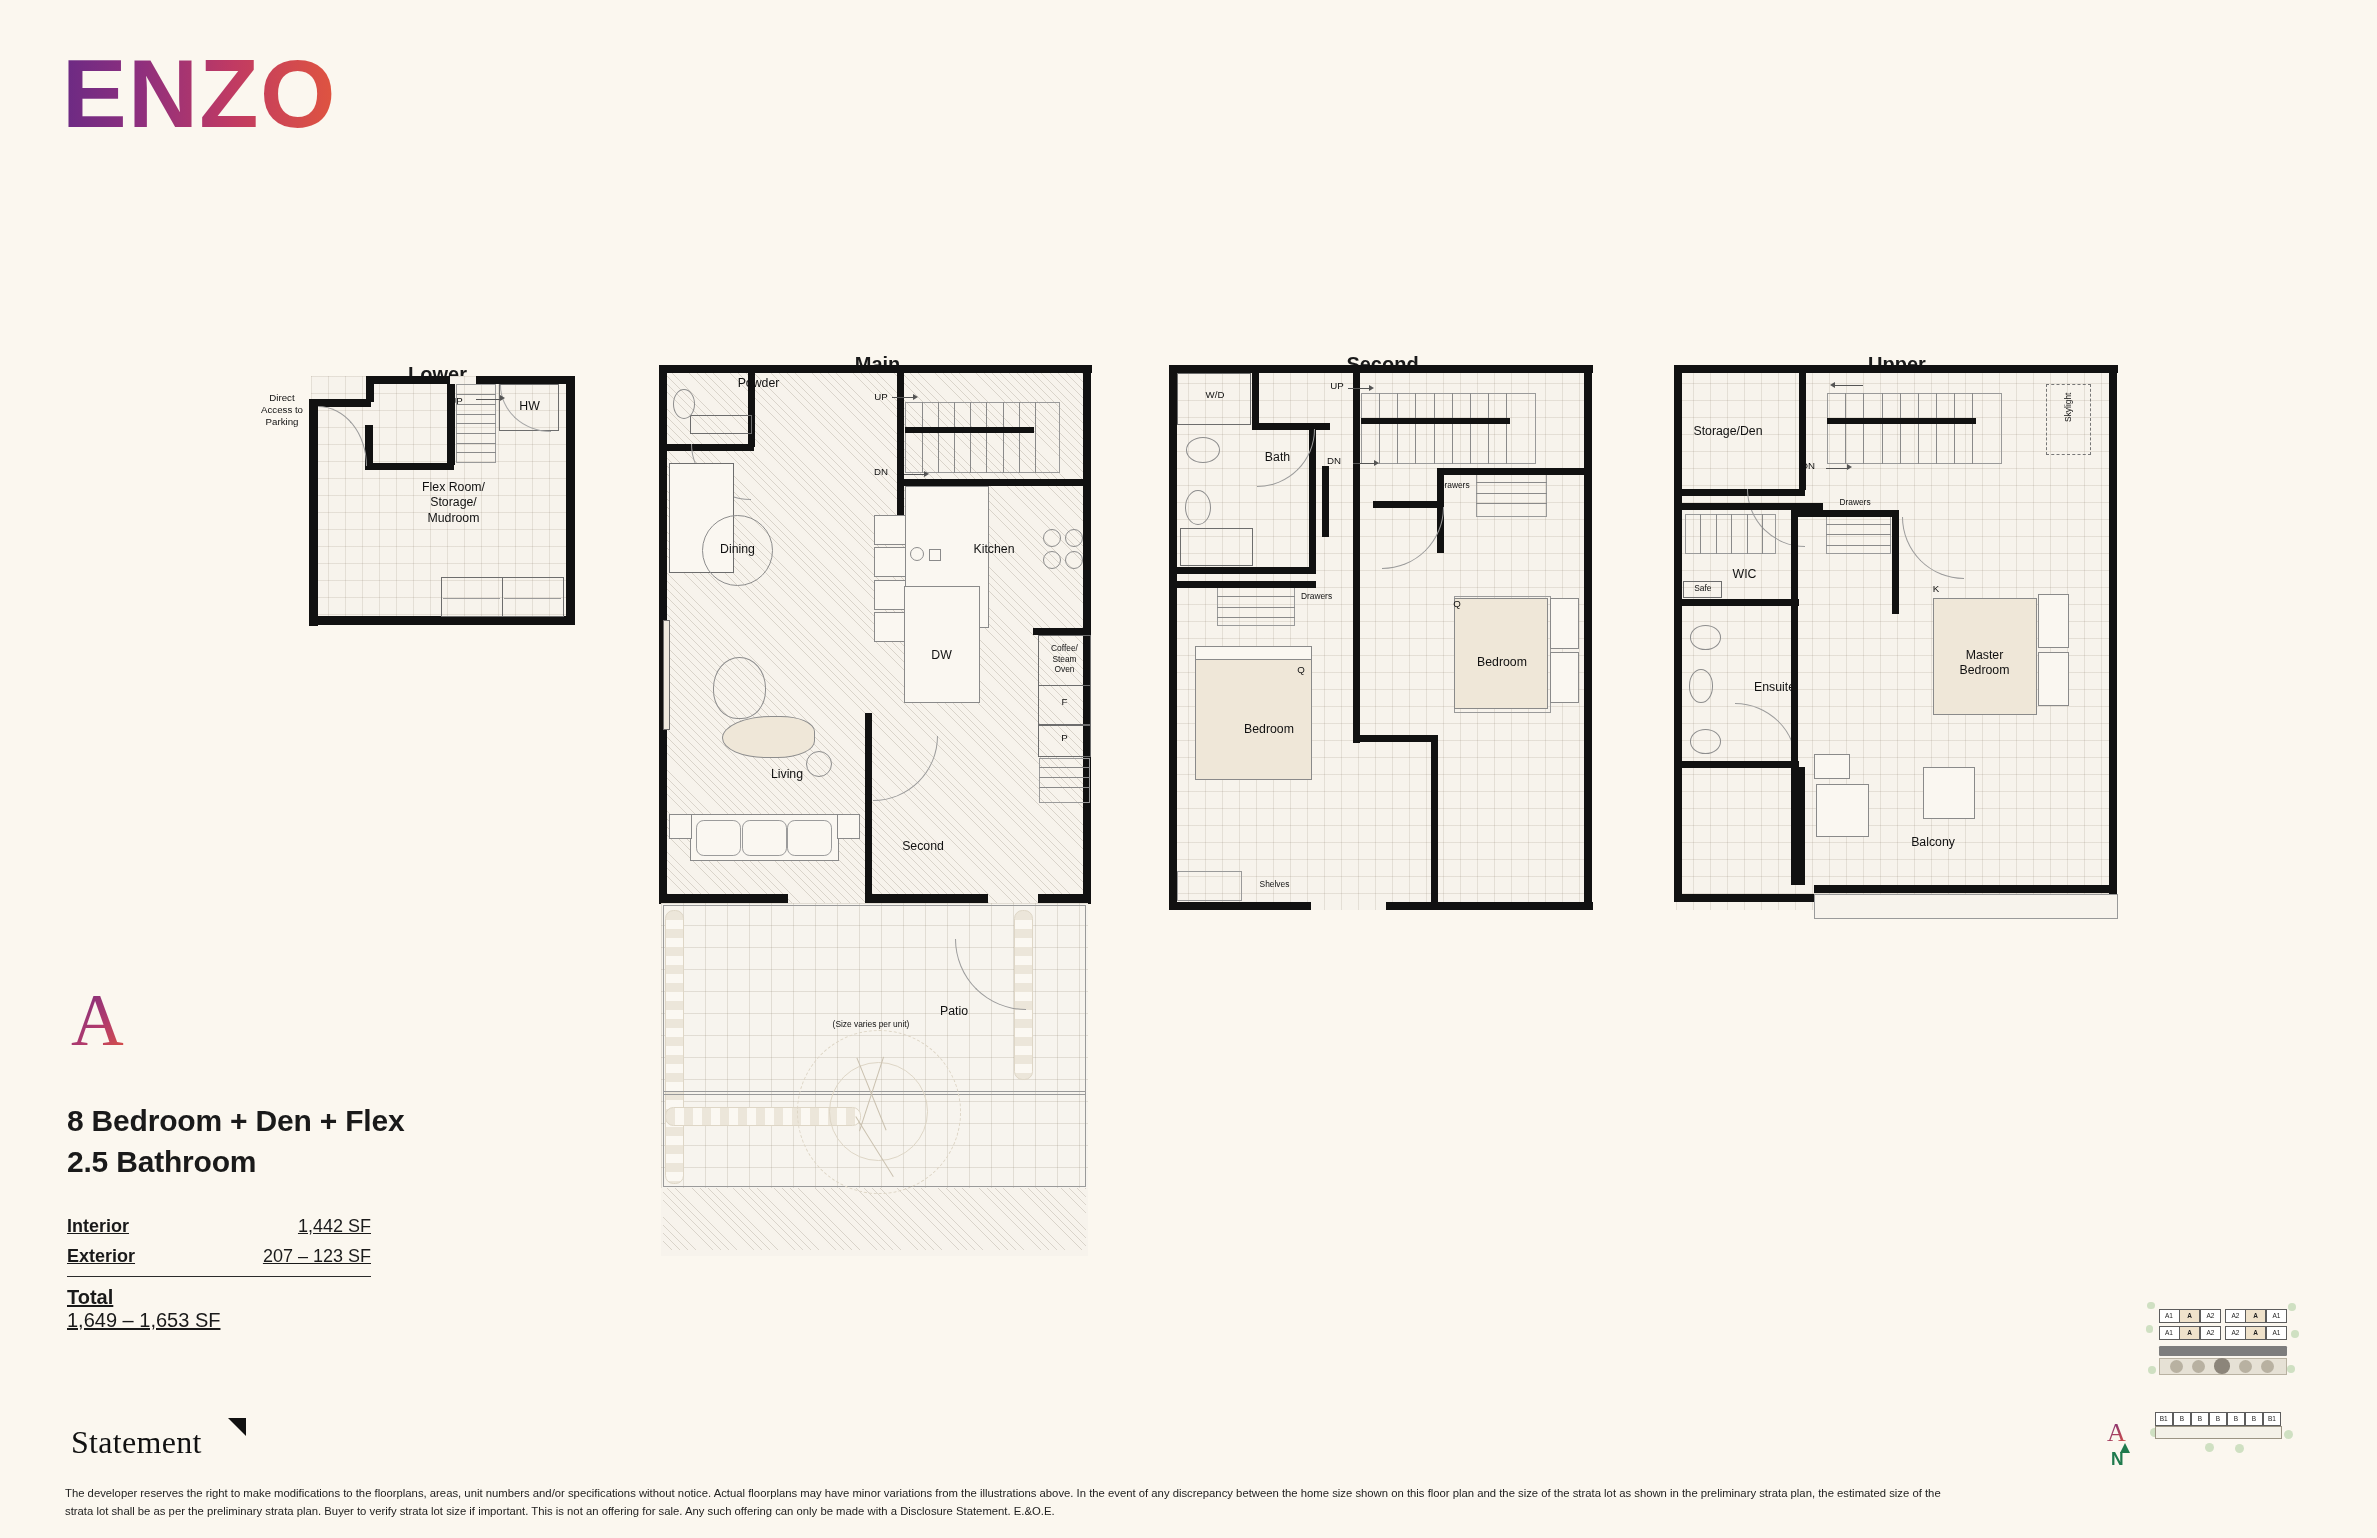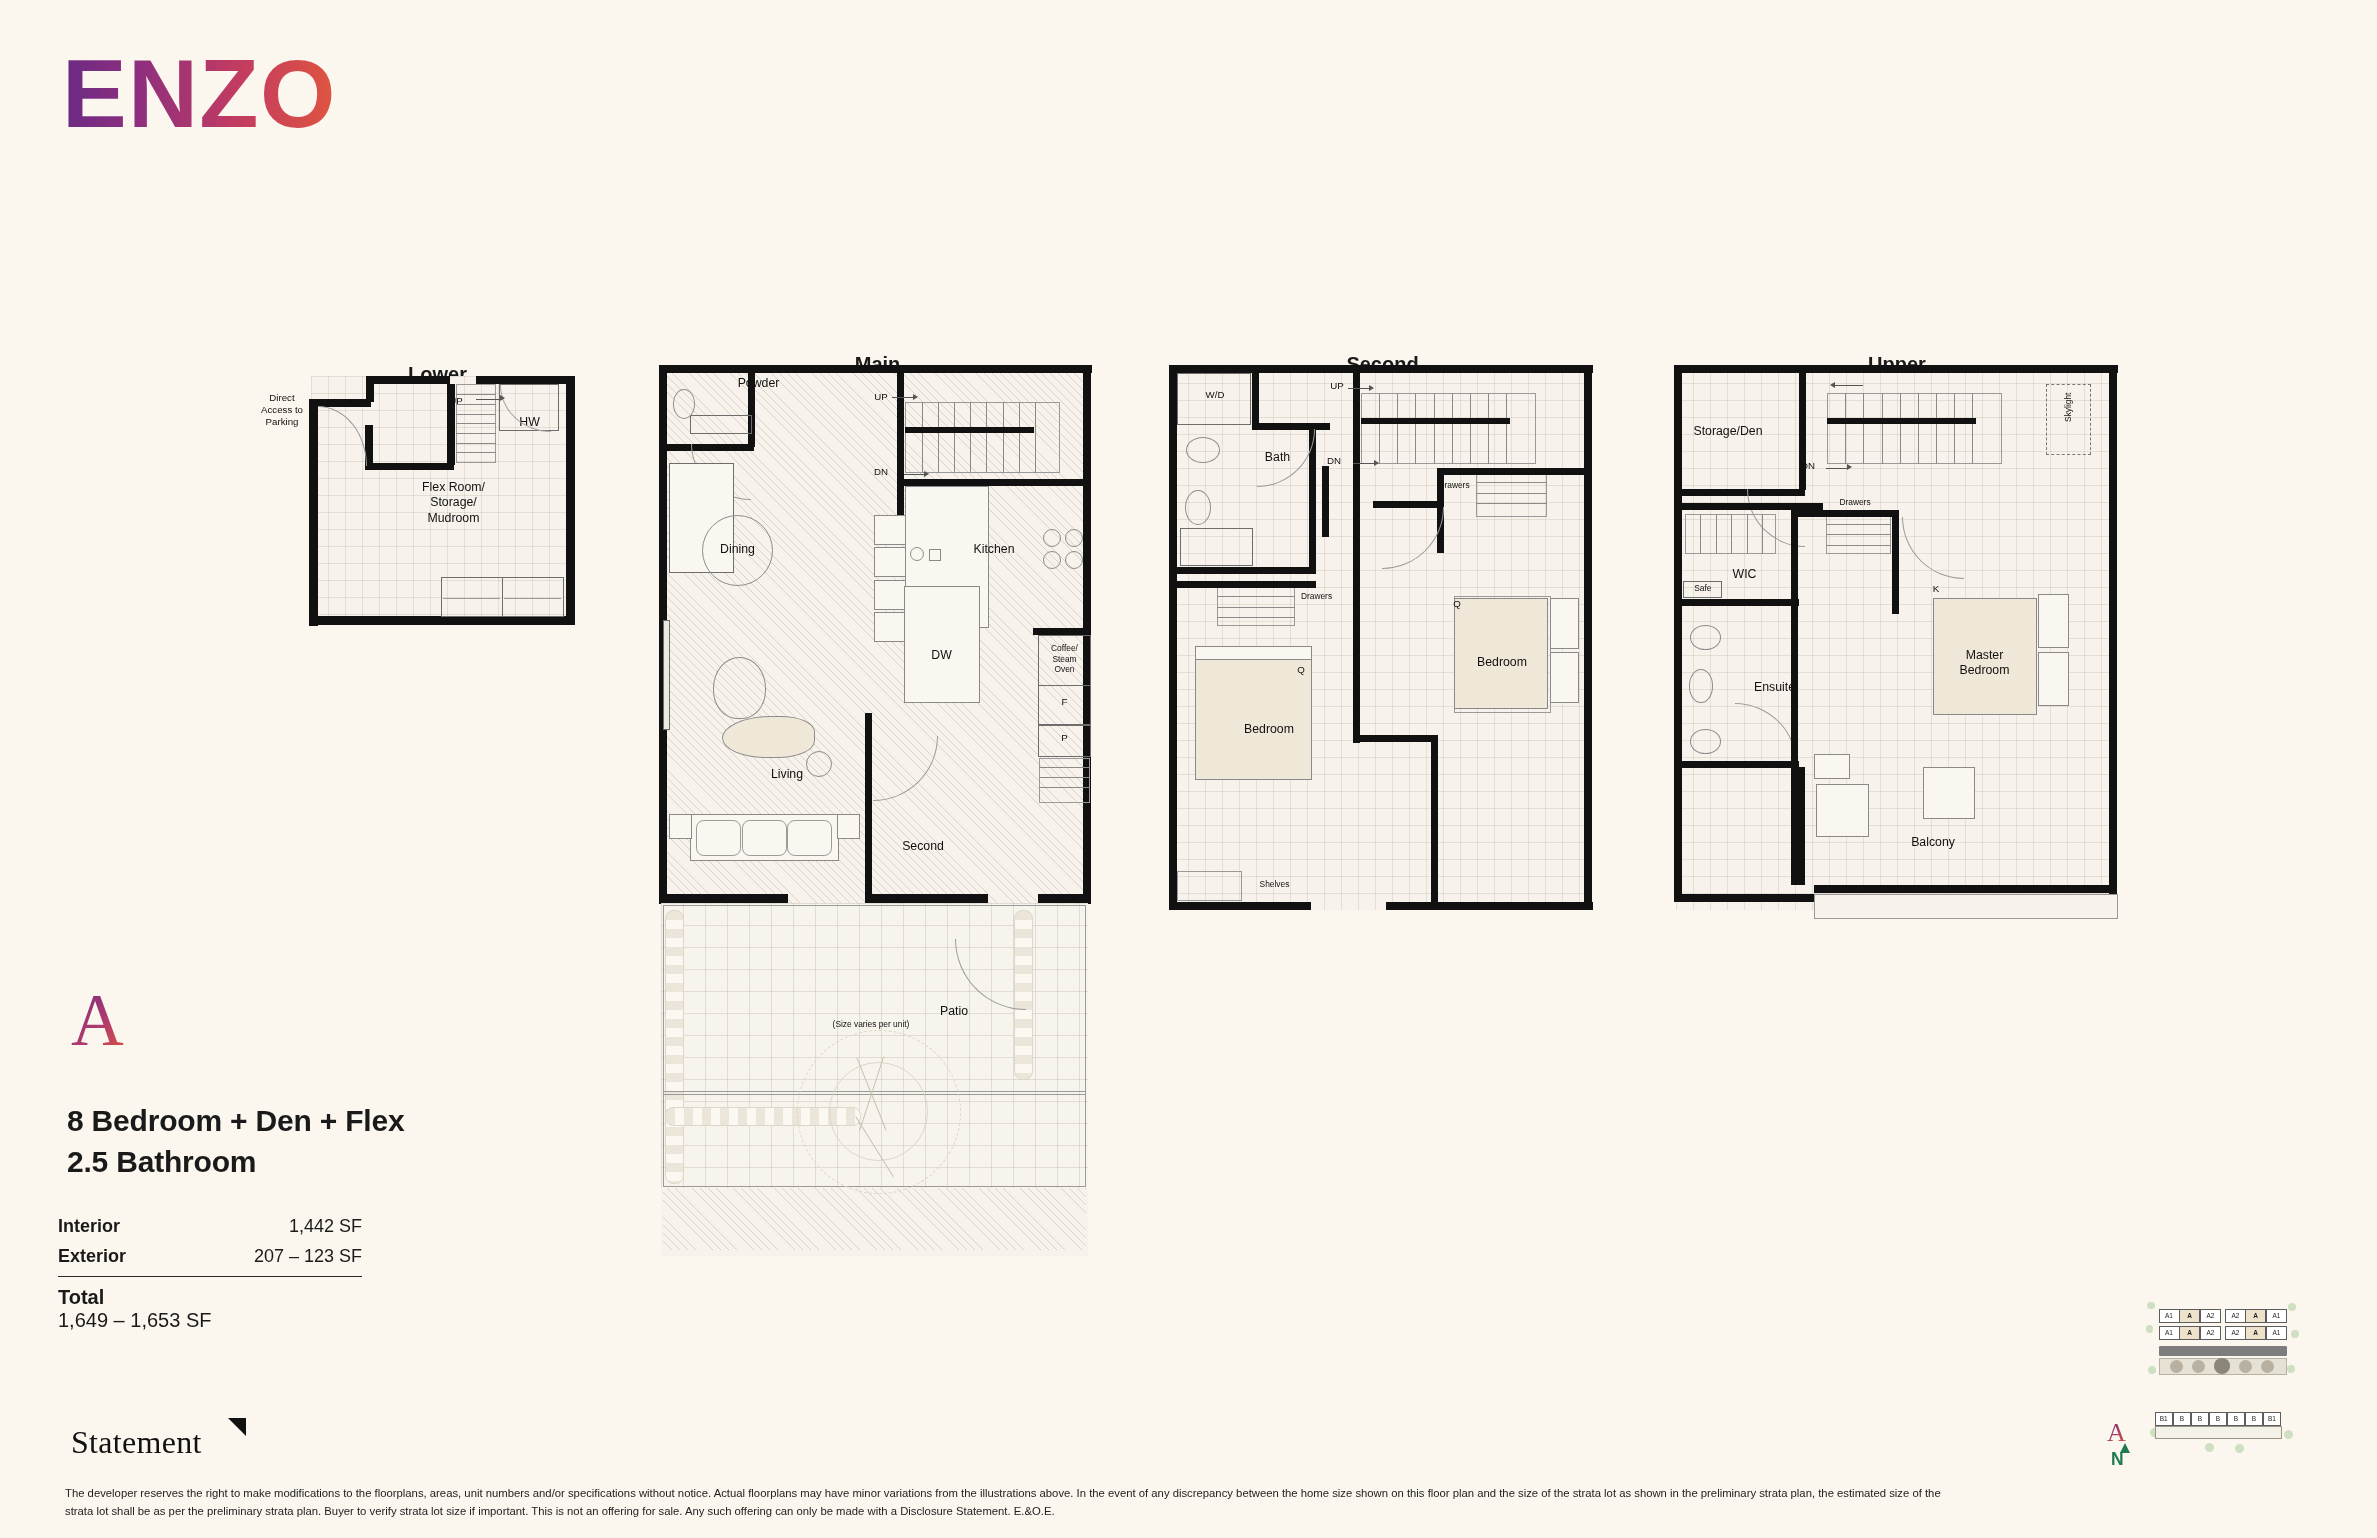--- a/index.html
+++ b/index.html
@@ -20,21 +20,21 @@
     -webkit-background-clip:text;background-clip:text;color:transparent;
   }
 
   
   #planletter{left:71px;top:984px;font-size:73px;font-weight:400;line-height:1;font-family:"Liberation Serif",serif;}
   #planletter .g{
     background:linear-gradient(135deg,#6b2a84 0%,#b03a6d 55%,#e0553f 100%);
     -webkit-background-clip:text;background-clip:text;color:transparent;
   }
   #planTitle{left:67px;top:1101px;font-size:30px;font-weight:700;line-height:1.35;letter-spacing:-0.2px;}
-  #specs{left:58px;top:1211px;width:304px;font-size:18px;}
+  #specs{left:67px;top:1211px;width:304px;font-size:18px;text-decoration:underline;}
   #specs .row{display:flex;justify-content:space-between;padding:4.5px 0;}
   #specs .row .lbl{font-weight:700;}
   #specs .row .val{font-weight:400;}
   #specs .rule{border-top:1px solid #2b2b2b;margin:4.5px 0 2.6px 0;}
   #specs .total{font-weight:700;font-size:20px;padding-top:6.5px;flex-direction:column;}
   #specs .total .val{font-weight:400;}
 
   
   #careston{left:71px;top:1424px;font-size:32px;font-family:"Liberation Serif",serif;letter-spacing:0.3px;color:#111;}
   #carestonMark{left:228px;top:1418px;width:18px;height:18px;background:#111;clip-path:polygon(0 0,100% 0,100% 100%);}
@@ -126,21 +126,21 @@
   <div class="wall" style="left:284px;top:13px;width:9px;height:249px;"></div>
   <div class="wall" style="left:84px;top:13px;width:84px;height:8.4px;"></div>
   <div class="wall" style="left:194px;top:13px;width:98px;height:8.4px;"></div>
   <div class="wall" style="left:84px;top:13px;width:7.8px;height:26px;"></div>
   <div class="wall" style="left:27px;top:36px;width:62px;height:7.8px;"></div>
   <div class="wall" style="left:83px;top:62px;width:7.8px;height:45px;"></div>
   <div class="wall" style="left:91px;top:100px;width:81px;height:7.1px;"></div>
   <div class="wall" style="left:165px;top:21.4px;width:7.8px;height:81px;"></div>
 
   <div class="thin" style="left:217px;top:21.4px;width:60px;height:47px;"></div>
-  <div class="rlabel" style="left:228px;top:36px;width:39px;margin-top:16px;">HW</div>
+  <div class="rlabel" style="left:228px;top:36px;width:39px;">HW</div>
   <div class="doorarc" style="left:218px;top:22px;width:51px;height:47px;border-color:#a6a6a6;border-radius:0 0 0 100%;border-top:none;border-right:none;"></div>
 
   <div class="thin2" style="left:174px;top:21.4px;width:40px;height:79px;"></div>
   <div class="stairline" style="left:174px;top:31px;width:40px;"></div>
   <div class="stairline" style="left:174px;top:41px;width:40px;"></div>
   <div class="stairline" style="left:174px;top:51px;width:40px;"></div>
   <div class="stairline" style="left:174px;top:60px;width:40px;"></div>
   <div class="stairline" style="left:174px;top:70px;width:40px;"></div>
   <div class="stairline" style="left:174px;top:80px;width:40px;"></div>
   <div class="stairline" style="left:174px;top:89px;width:40px;"></div>

